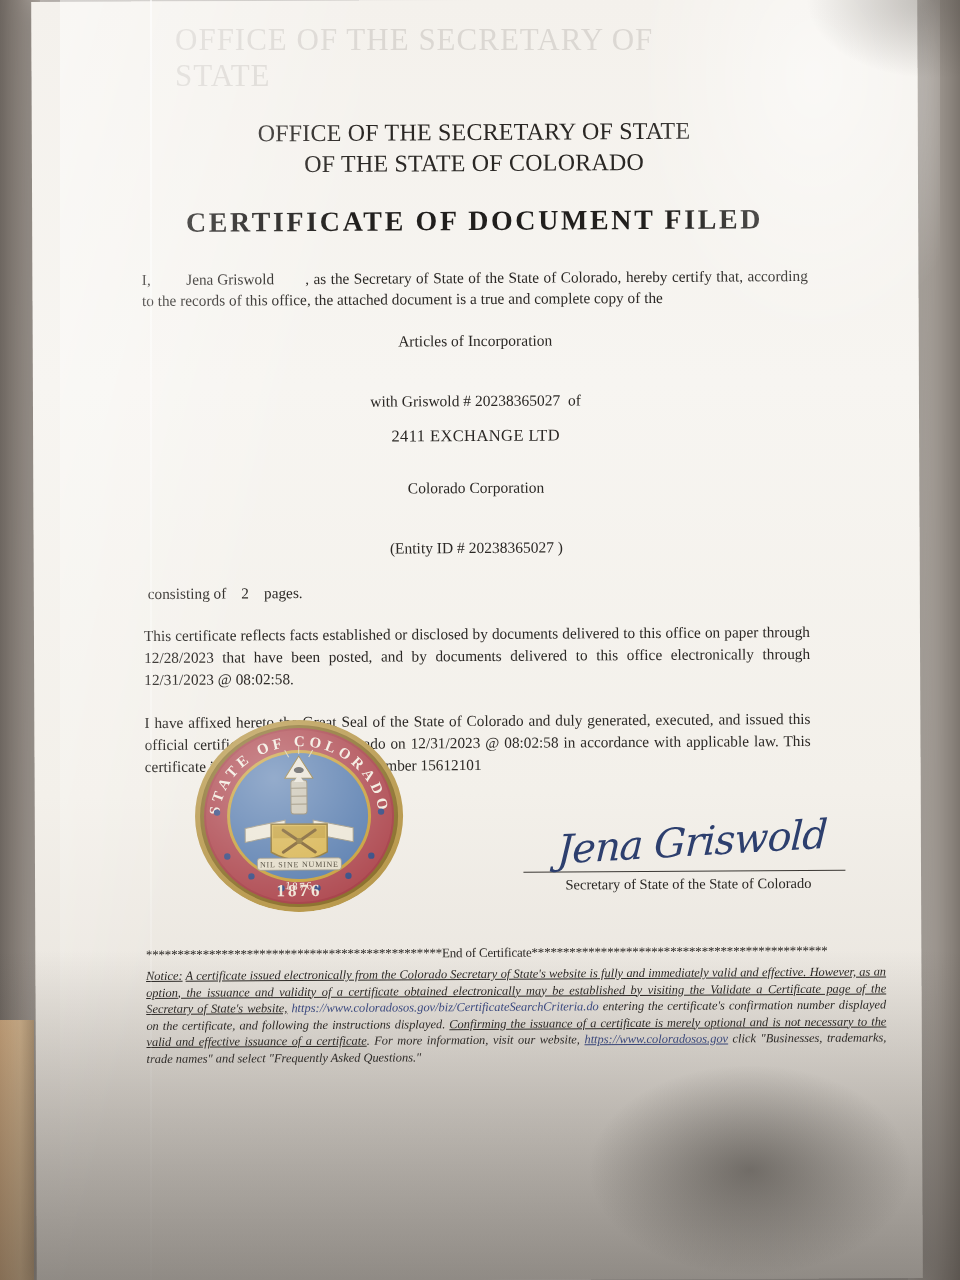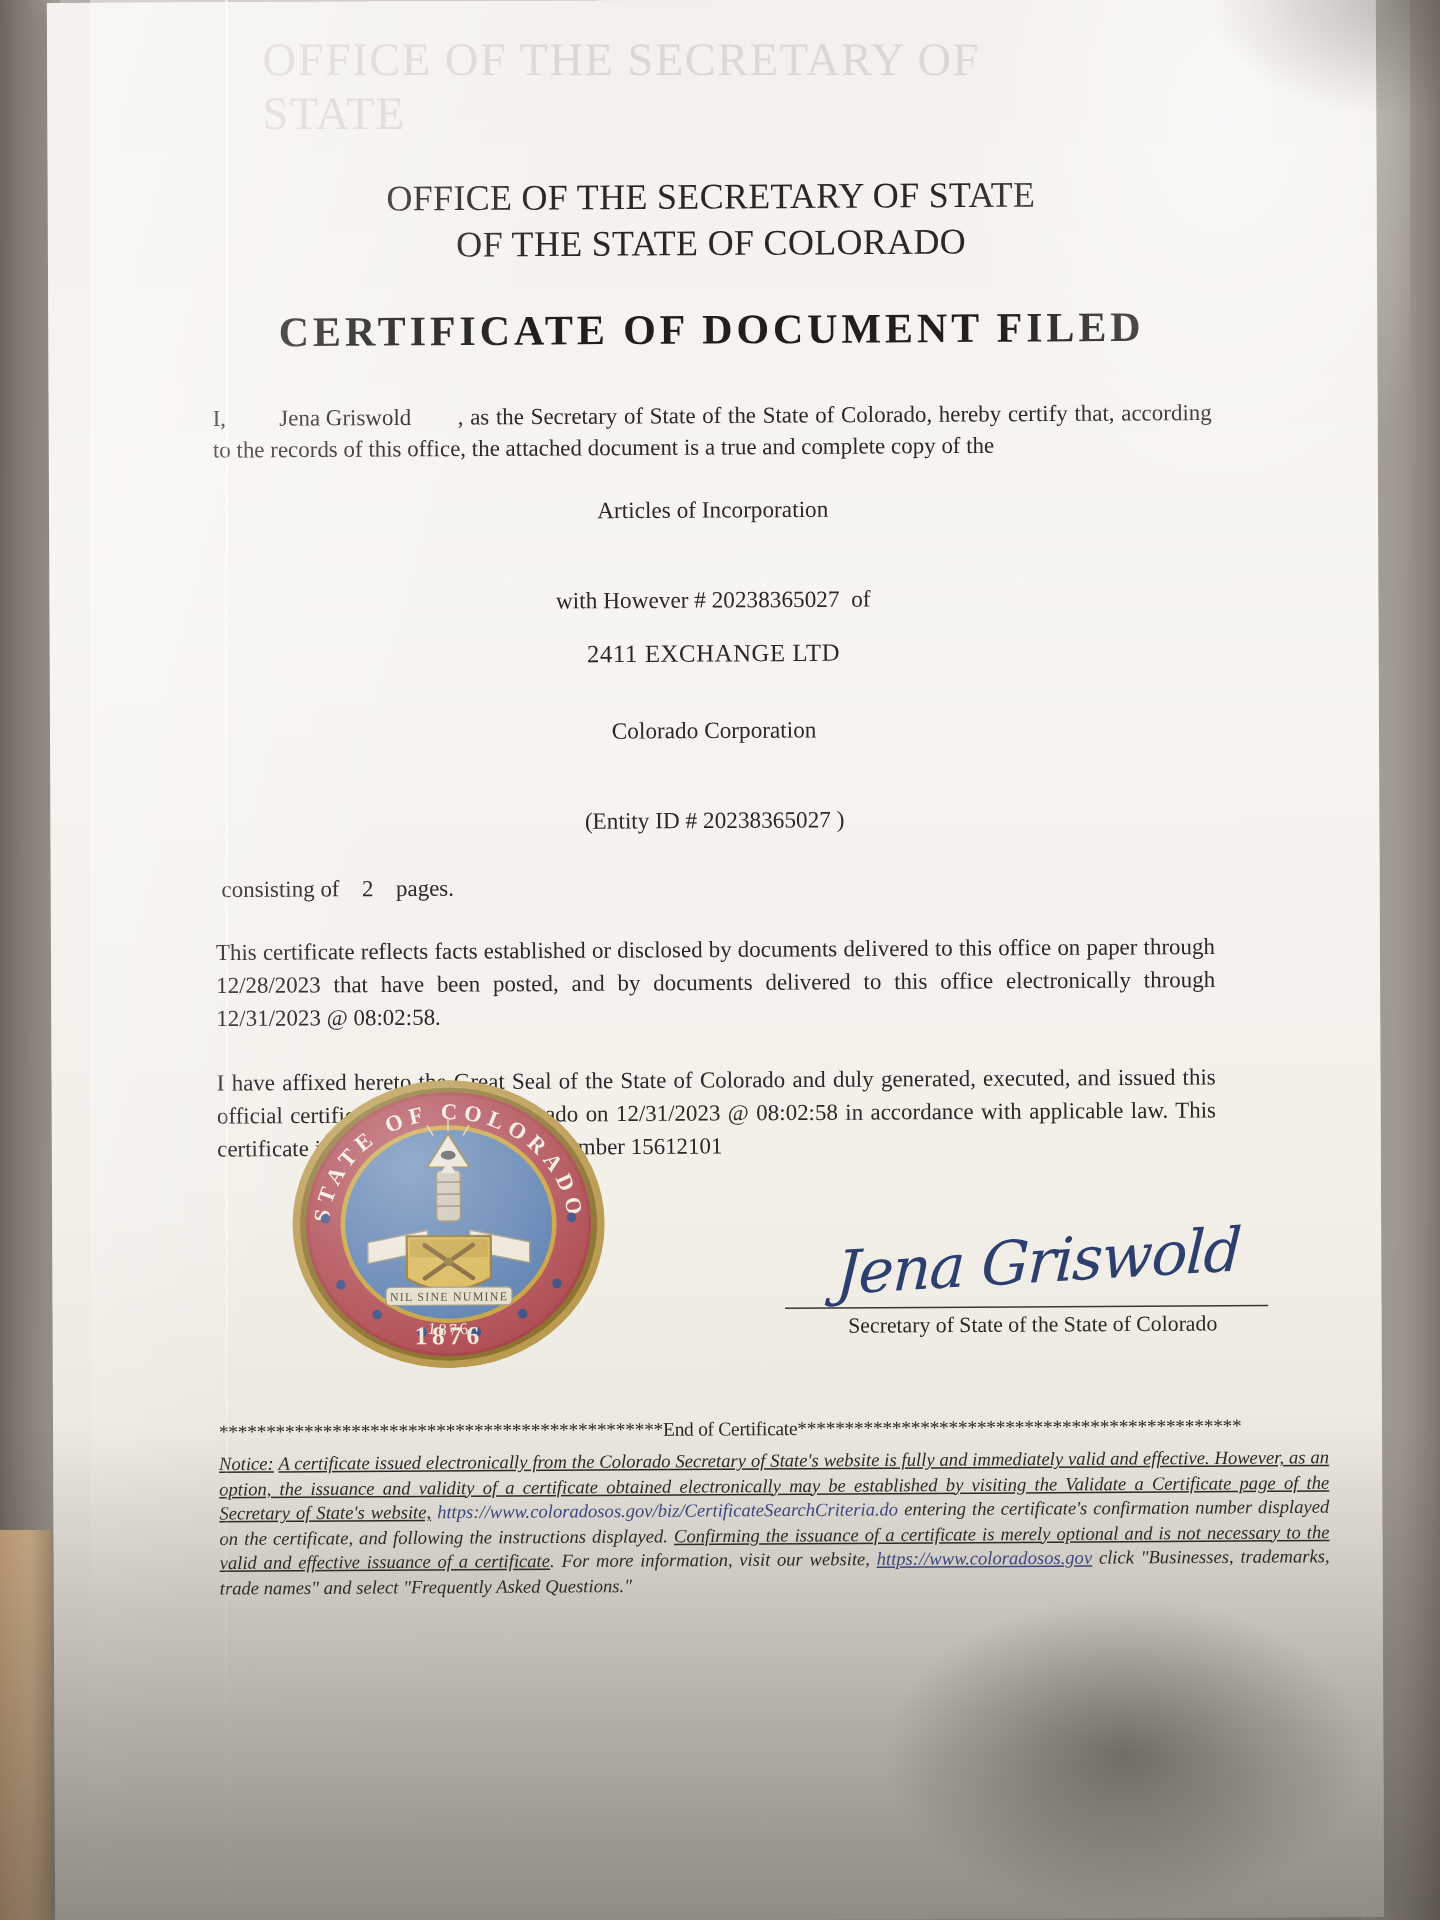--- a/index.html
+++ b/index.html
@@ -249,21 +249,21 @@
 
     <div class="body">
       <div class="p-certify">
         <span>I,</span>
         <span class="nm">Jena Griswold</span><span>, as the Secretary of State of the State of Colorado, hereby certify that, according to the records of this office, the attached document is a true and complete copy of the</span>
       </div>
 
       <div class="doc-type">Articles of Incorporation</div>
 
       <div class="doc-num">
-        <span>with However #</span>
+        <span>with Griswold #</span>
         <span>20238365027</span>
         &nbsp;<span>of</span>
       </div>
 
       <div class="entity-name">2411 EXCHANGE LTD</div>
 
       <div class="entity-kind">Colorado Corporation</div>
 
       <div class="entity-id">(Entity ID # 20238365027 )</div>
 

